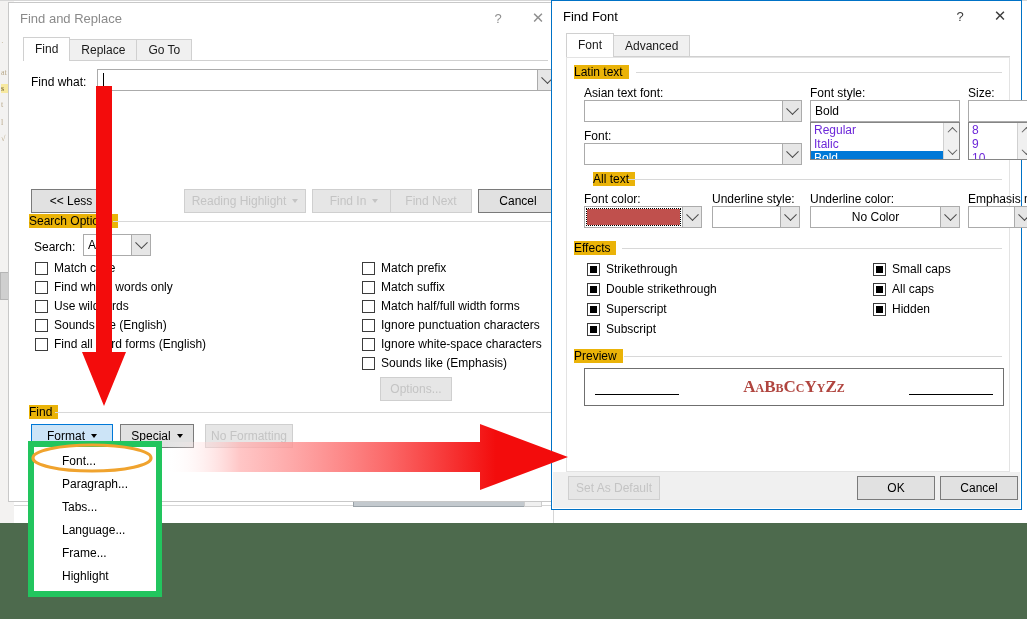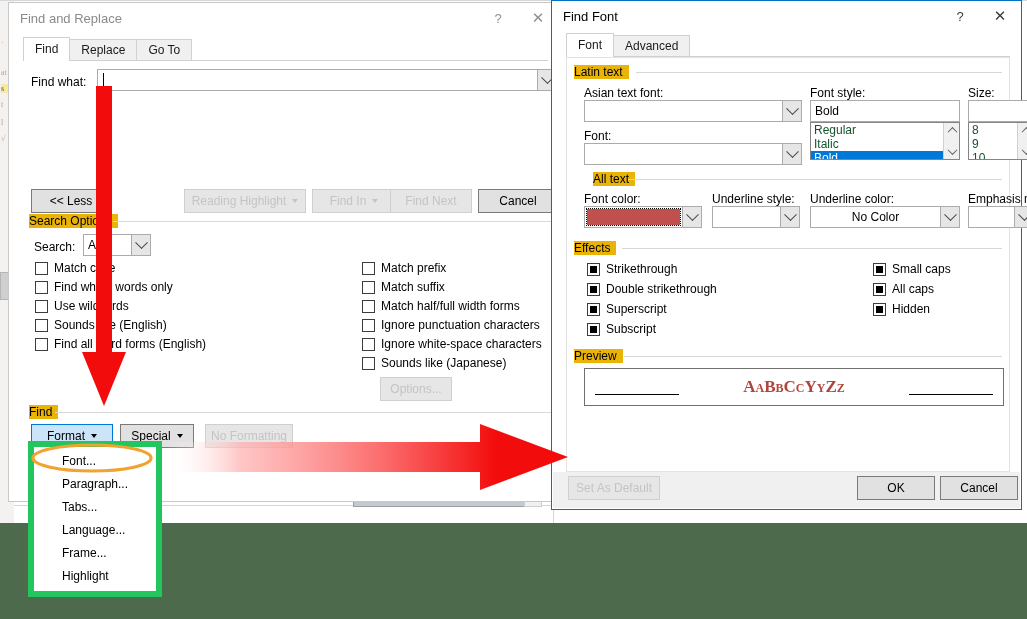--- a/index.html
+++ b/index.html
@@ -161,21 +161,21 @@
   .listbox {
     position: absolute;
     box-sizing: border-box;
     border: 1px solid #858585;
     background: #fff;
     overflow: hidden;
   }
   .listbox .opt {
     font-size: 12px; line-height: 14px;
     padding-left: 3px;
-    color: #14532d; white-space: nowrap;
+    color: #6d28d9; white-space: nowrap;
     cursor: default;
   }
   .listbox .opt.sel { background: #0078d7; color: #fff; }
   .lb-scroll {
     position: absolute; right: 0; top: 0; bottom: 0; width: 16px;
     background: #f0f0f0; border-left: 1px solid #d0d0d0;
     box-sizing: border-box;
   }
   .lb-arrow {
     position: absolute; left: 0; width: 16px; height: 15px;
@@ -403,21 +403,21 @@
     <div class="cb" style="left:353px; top:315px;">
       <span class="box"></span>
       <span>Ignore punctuation characters</span>
     </div>
     <div class="cb" style="left:353px; top:334px;">
       <span class="box"></span>
       <span>Ignore white-space characters</span>
     </div>
     <div class="cb" style="left:353px; top:353px;">
       <span class="box"></span>
-      <span>Sounds like (Japanese)</span>
+      <span>Sounds like (Emphasis)</span>
     </div>
 
     <div class="btn disabled" style="left:371px; top:374px; width:72px;">Options...</div>
 
     <div class="grp-label" style="left:20px; top:402px;">Find</div>
     <div class="grp-line" style="left:46px; top:409px; width:502px;"></div>
 
     <div class="btn blue split" style="left:22px; top:421px; width:82px;">Format</div>
     <div class="btn strong split" style="left:111px; top:421px; width:74px;">Special</div>
     <div class="btn disabled" style="left:196px; top:421px; width:88px;">No Formatting</div>

